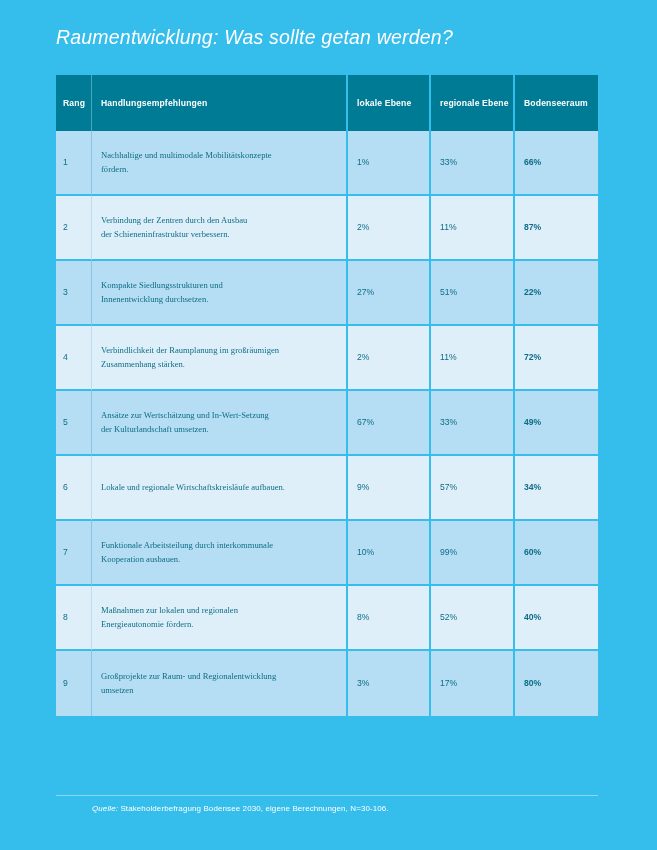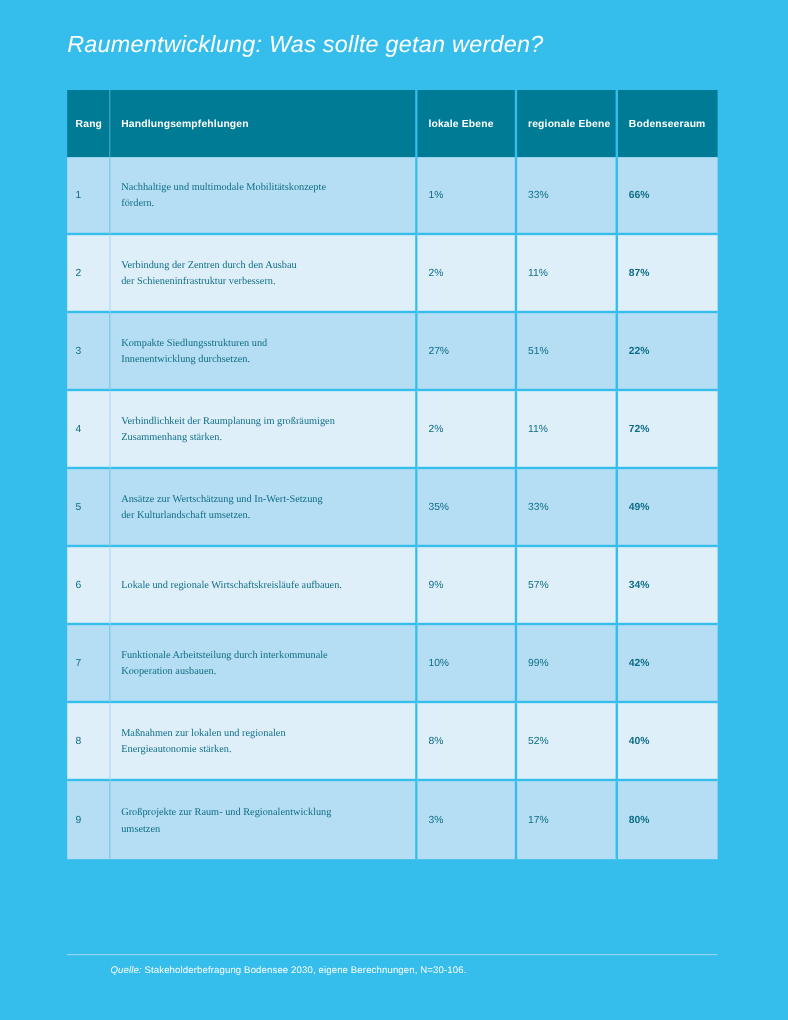--- a/index.html
+++ b/index.html
@@ -184,21 +184,21 @@
       <td>11%</td>
       <td>72%</td>
     </tr>
 
     <tr class="row-odd">
       <td class="cell-rank">5</td>
       <td>
         <span class="rec-line">Ansätze zur Wertschätzung und In-Wert-Setzung</span>
         <span class="rec-line">der Kulturlandschaft umsetzen.</span>
       </td>
-      <td>35%</td>
+      <td>67%</td>
       <td>33%</td>
       <td>49%</td>
     </tr>
 
     <tr class="row-even">
       <td class="cell-rank">6</td>
       <td>
         <span class="rec-line">Lokale und regionale Wirtschaftskreisläufe aufbauen.</span>
         <span class="rec-line"></span>
       </td>
@@ -208,28 +208,28 @@
     </tr>
 
     <tr class="row-odd">
       <td class="cell-rank">7</td>
       <td>
         <span class="rec-line">Funktionale Arbeitsteilung durch interkommunale</span>
         <span class="rec-line">Kooperation ausbauen.</span>
       </td>
       <td>10%</td>
       <td>99%</td>
-      <td>42%</td>
+      <td>60%</td>
     </tr>
 
     <tr class="row-even">
       <td class="cell-rank">8</td>
       <td>
         <span class="rec-line">Maßnahmen zur lokalen und regionalen</span>
-        <span class="rec-line">Energieautonomie stärken.</span>
+        <span class="rec-line">Energieautonomie fördern.</span>
       </td>
       <td>8%</td>
       <td>52%</td>
       <td>40%</td>
     </tr>
 
     <tr class="row-odd">
       <td class="cell-rank">9</td>
       <td>
         <span class="rec-line">Großprojekte zur Raum- und Regionalentwicklung</span>

